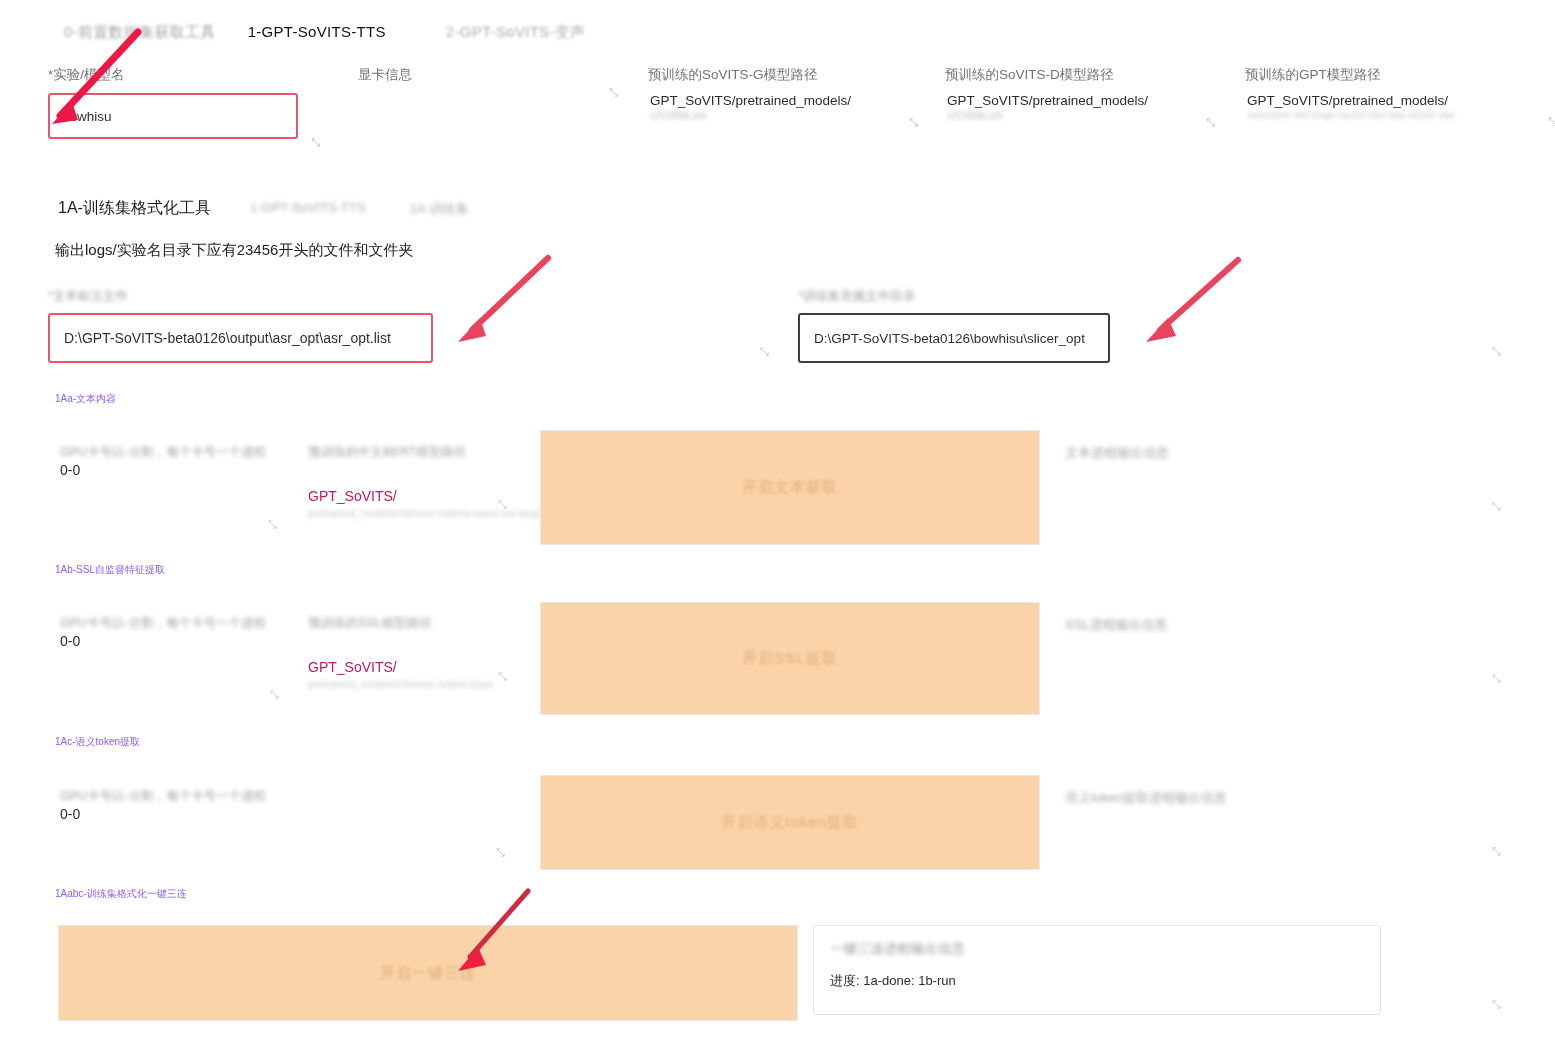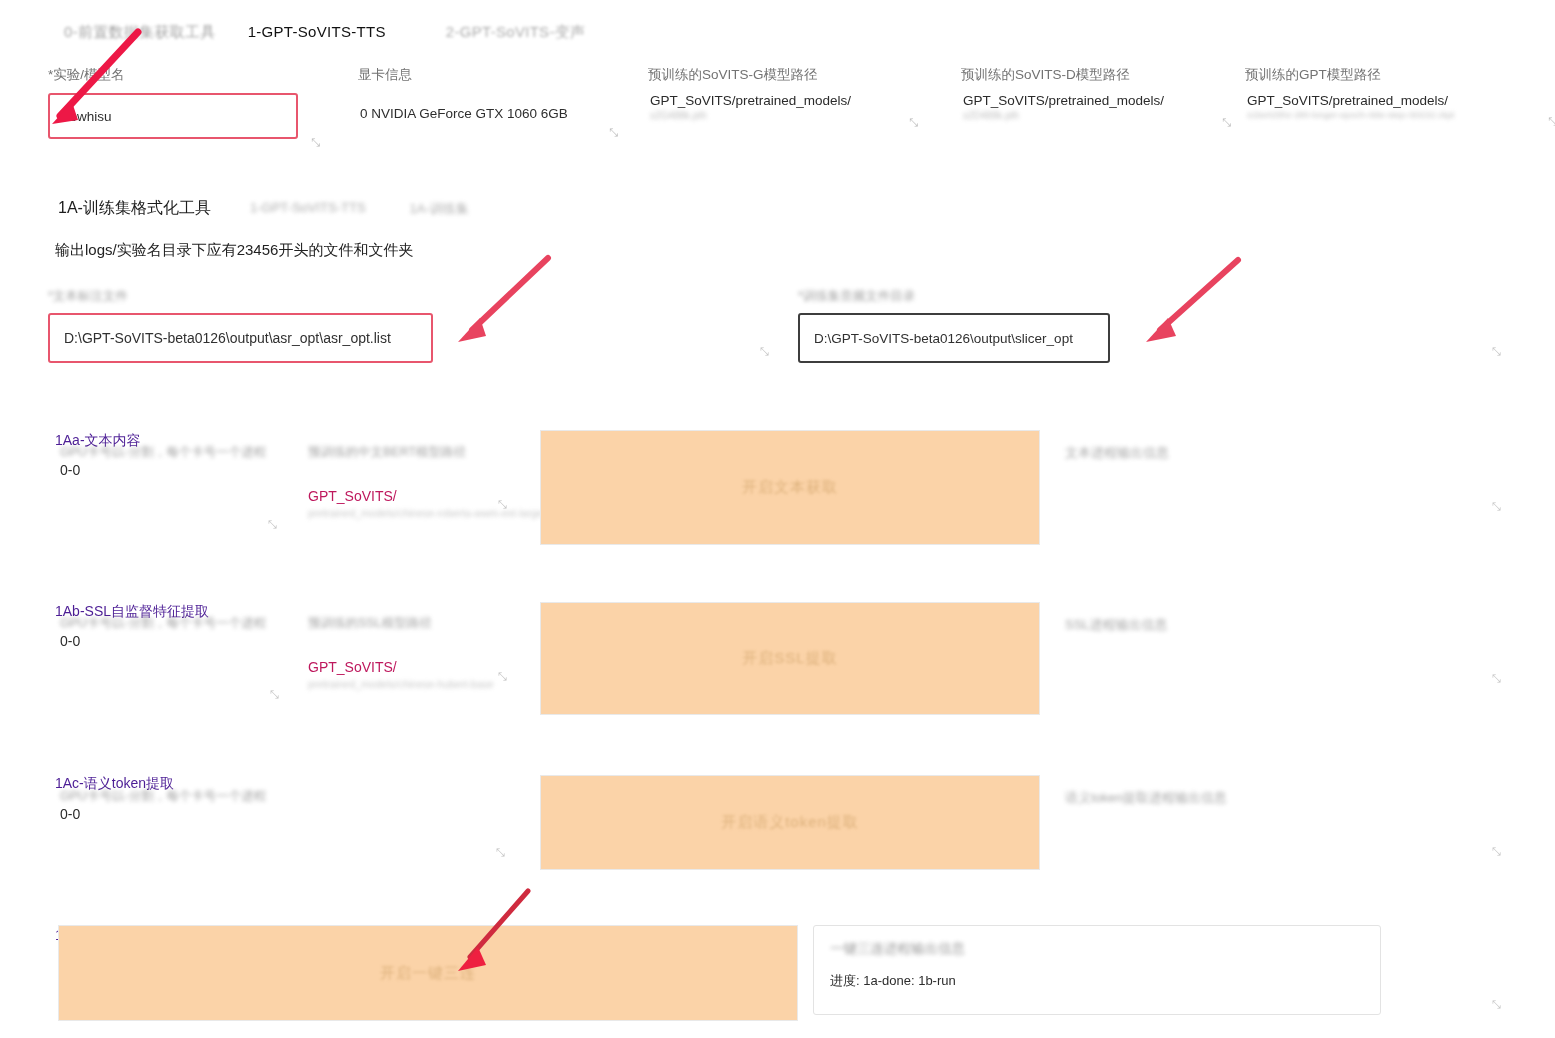--- a/index.html
+++ b/index.html
@@ -66,21 +66,21 @@
   
   .pathwrap { position:absolute; }
   .pathlabel { font-size:12.5px; color:#4a4a4a; margin-bottom:8px; }
   .pathbox {
     border:2px solid #e8566d; border-radius:3px; background:#fff;
     height:50px; display:flex; align-items:center; padding:0 14px;
     font-size:14px; color:#303030;
   }
   .pathbox.alt { border:2px solid #3d3d3d; }
   .rcorner { position:absolute; font-size:11px; color:#c0c0c0; }
-  .subtitle { font-size:14px; color:#4c1d95; white-space:nowrap;margin-top:40px; }
+  .subtitle { font-size:10px; color:#8b5cf6; white-space:nowrap; }
 
   .ctlrow { position:absolute; }
   .ctllabel { font-size:12.5px; color:#4d4d4d; line-height:20px; max-width:240px; }
   .ctlvalue { font-size:14px; color:#2a2a2a; }
   .dd { font-size:14px; color:#be185d; }
   .ddsub { font-size:10.5px; color:#9a9a9a; margin-top:3px; white-space:nowrap;}
 
   
   .obtn {
     position:absolute; background:#fbd3a8; border:1px solid #e9e9e9;
@@ -118,36 +118,33 @@
     <div class="fcol" style="left:48px; width:250px;">
       <div class="flabel soft">*实验/模型名</div>
       <div class="fbox hl">
         <span class="fval soft">bowhisu</span>
       </div>
       <span class="corner" style="right:-22px; bottom:-10px;">⤡</span>
     </div>
 
     <div class="fcol" style="left:358px; width:300px;">
       <div class="flabel soft">显卡信息</div>
-      <div class="fbox" style="border:none; background:transparent; padding-left:2px;">
-        <span class="fval soft">0  NVIDIA GeForce GTX 1060 6GB</span>
-      </div>
       <span class="corner" style="right:40px; bottom:-6px;">⤡</span>
     </div>
 
     <div class="fcol" style="left:648px; width:290px;">
       <div class="flabel soft">预训练的SoVITS-G模型路径</div>
       <div class="fplain">
         <div class="fval soft" style="font-size:13.5px;color:#2b2b2b;">GPT_SoVITS/pretrained_models/</div>
         <div class="fsub ghost">s2G488k.pth</div>
       </div>
       <span class="corner" style="right:20px; bottom:-8px;">⤡</span>
     </div>
 
-    <div class="fcol" style="left:945px; width:290px;margin-left:16px;">
+    <div class="fcol" style="left:945px; width:290px;">
       <div class="flabel soft">预训练的SoVITS-D模型路径</div>
       <div class="fplain">
         <div class="fval soft" style="font-size:13.5px;color:#2b2b2b;">GPT_SoVITS/pretrained_models/</div>
         <div class="fsub ghost">s2D488k.pth</div>
       </div>
       <span class="corner" style="right:20px; bottom:-8px;">⤡</span>
     </div>
 
     <div class="fcol" style="left:1245px; width:300px;">
       <div class="flabel soft">预训练的GPT模型路径</div>
@@ -171,21 +168,21 @@
     <div class="pathlabel ghost">*文本标注文件</div>
     <div class="pathbox">
       <span class="soft">D:\GPT-SoVITS-beta0126\output\asr_opt\asr_opt.list</span>
     </div>
   </div>
   <span class="rcorner" style="left:760px; top:345px;">⤡</span>
 
   <div class="pathwrap" style="left:798px; top:288px; width:312px;">
     <div class="pathlabel ghost">*训练集音频文件目录</div>
     <div class="pathbox alt">
-      <span class="soft" style="font-size:13.5px;">D:\GPT-SoVITS-beta0126\output\slicer_opt</span>
+      <span class="soft" style="font-size:13.5px;">D:\GPT-SoVITS-beta0126\bowhisu\slicer_opt</span>
     </div>
   </div>
   <span class="rcorner" style="left:1492px; top:345px;">⤡</span>
 
   <div class="subtitle soft" style="position:absolute; left:55px; top:392px;">1Aa-文本内容</div>
 
   <div class="ctlrow" style="left:60px; top:442px; width:230px;">
     <div class="ctllabel ghost">GPU卡号以-分割，每个卡号一个进程</div>
     <div class="ctlvalue soft">0-0</div>
   </div>

